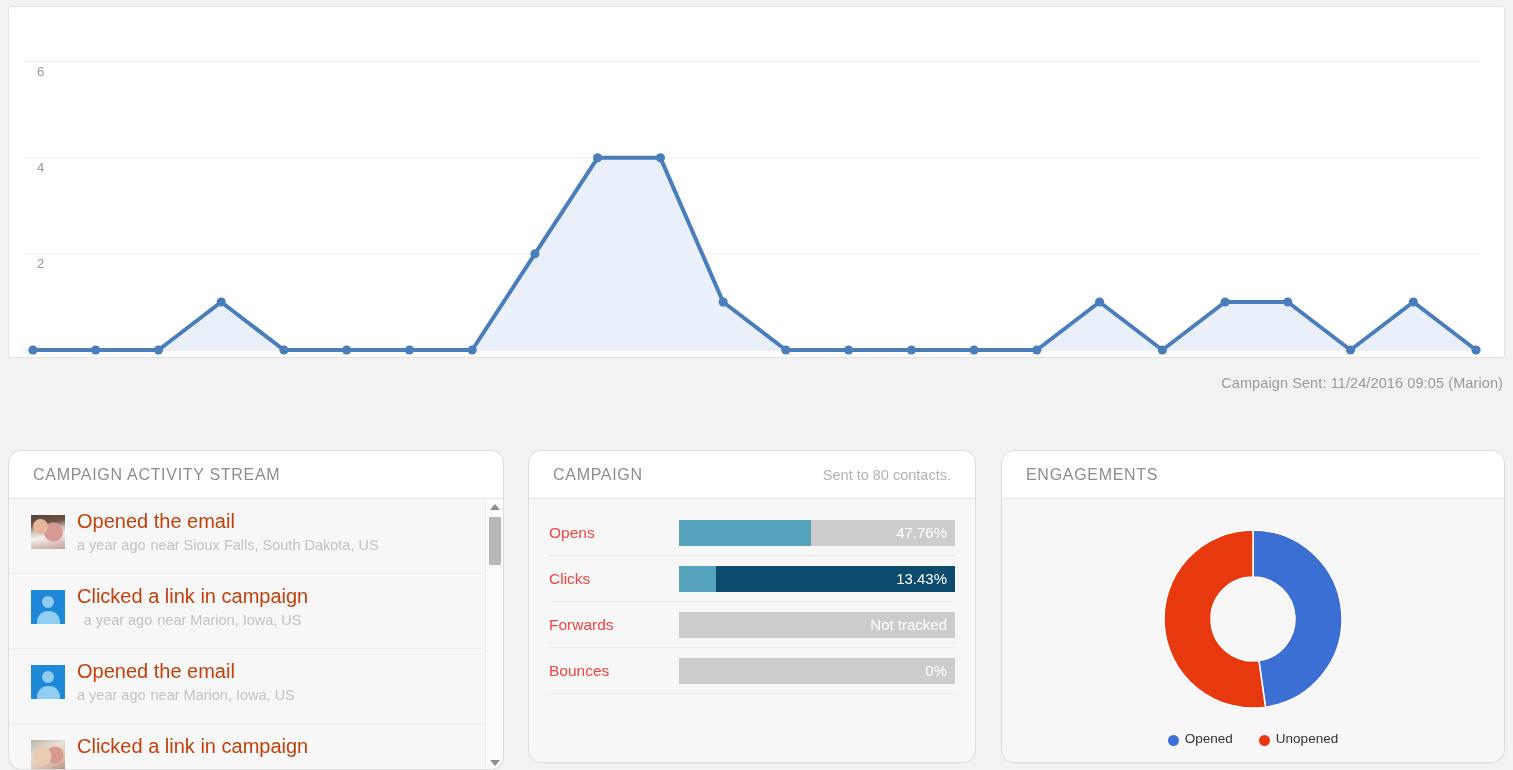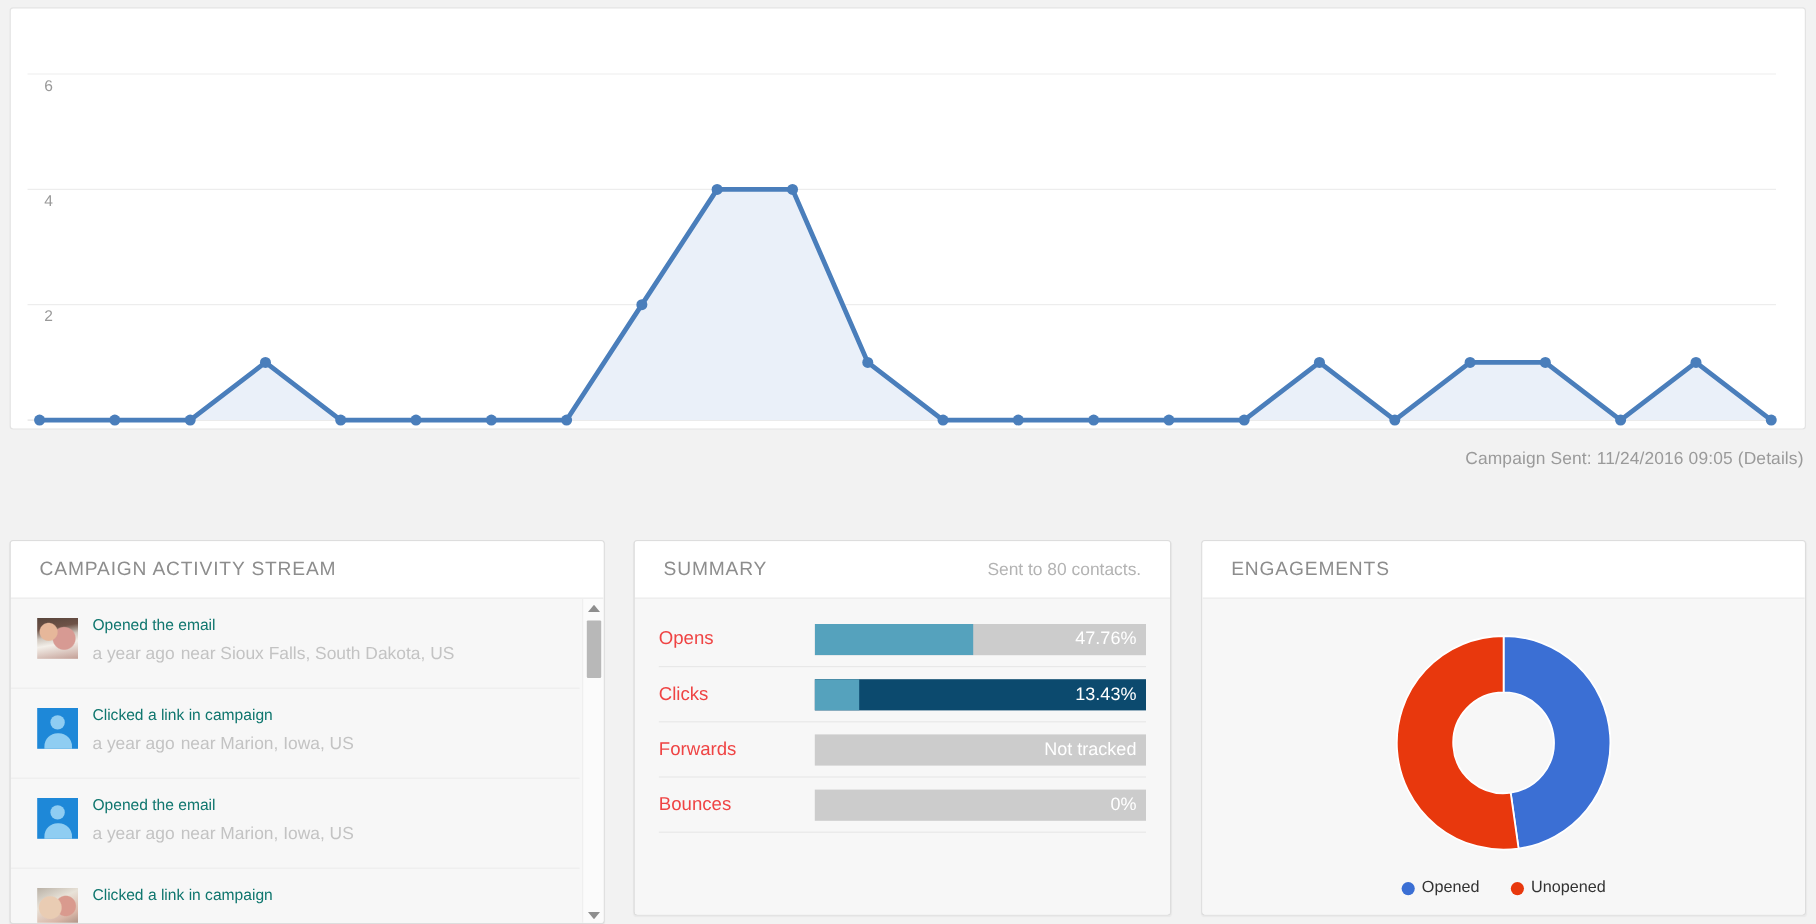--- a/index.html
+++ b/index.html
@@ -35,21 +35,21 @@
     letter-spacing: .1px;
   }
   .campaign-sent .details-link { color: #9a9a9a; text-decoration: none; }
 
   
   .panel {
     position: absolute;
     top: 450px;
     background: #ffffff;
     border: 1px solid #dddddd;
-    border-radius: 3px;
+    border-radius: 14px;
     box-shadow: 0 1px 1px rgba(0,0,0,.04);
     overflow: hidden;
   }
   .panel-head {
     height: 48px;
     display: flex;
     align-items: center;
     justify-content: space-between;
     padding: 0 24px 0 24px;
     background: #ffffff;
@@ -120,31 +120,32 @@
       linear-gradient(170deg, #58453c 0%, #6e5247 26%, #cfc6bd 45%, #f3efe9 62%, #c39f96 100%);
   }
   .avatar.photo-b {
     background:
       radial-gradient(circle at 32% 48%, #e9ccb3 0 9px, transparent 10px),
       radial-gradient(circle at 70% 44%, #d99a8e 0 8px, transparent 9px),
       linear-gradient(155deg, #b9b1a6 0%, #e8e2d8 35%, #d9b7a8 70%, #9c8478 100%);
   }
   .stream-text { min-width: 0; }
   .stream-title {
-    font-size: 13px;
-    color: #0f766e;
+    font-size: 20px;
+    color: #c2410c;
     line-height: 20px;
     margin-bottom: 5px;
     white-space: nowrap;
   }
   .stream-meta {
     font-size: 14.5px;
     color: #c3c3c3;
     line-height: 18px;
     white-space: nowrap;
+    text-align: center;
   }
   .stream-meta .when { margin-right: 5px; }
 
   
   .scrollbar {
     position: absolute;
     right: 0; top: 0; bottom: 0;
     width: 18px;
     background: #fbfbfb;
     border-left: 1px solid #efefef;
@@ -289,21 +290,21 @@
         <circle cx="1280.5" cy="296.7" r="4.6" fill="#4a7ebb"></circle>
         <circle cx="1343.3" cy="345.0" r="4.6" fill="#4a7ebb"></circle>
         <circle cx="1406.2" cy="296.7" r="4.6" fill="#4a7ebb"></circle>
         <circle cx="1469.0" cy="345.0" r="4.6" fill="#4a7ebb"></circle>
       </g>
   </svg>
 </div>
 
 <div class="campaign-sent">
   <span>Campaign Sent: 11/24/2016 09:05</span>
-  <a class="details-link" href="#">(Details)</a>
+  <a class="details-link" href="#">(Marion)</a>
 </div>
 
 <div class="panel" id="activity-panel">
   <div class="panel-head">
     <span class="panel-title">CAMPAIGN ACTIVITY STREAM</span>
   </div>
   <div class="stream-body">
     <div class="stream-list" id="stream-list">
         <div class="stream-row">
           <div class="avatar photo-a"></div>
@@ -340,21 +341,21 @@
       <div class="sb-thumb"></div>
       <div class="sb-arrow down">
           <i></i>
         </div>
     </div>
   </div>
 </div>
 
 <div class="panel" id="summary-panel">
   <div class="panel-head">
-    <span class="panel-title">SUMMARY</span>
+    <span class="panel-title">CAMPAIGN</span>
     <span class="panel-sub">Sent to 80 contacts.</span>
   </div>
   <div class="summary-body" id="summary-body">
       <div class="sum-row">
         <div class="sum-label">Opens</div>
         <div class="sum-bar" style="background: rgb(204, 204, 204);">
           <div class="sum-fill" style="background: rgb(85, 162, 189); width: 47.76%;"></div>
           <span class="sum-val">47.76%</span>
         </div>
       </div>

